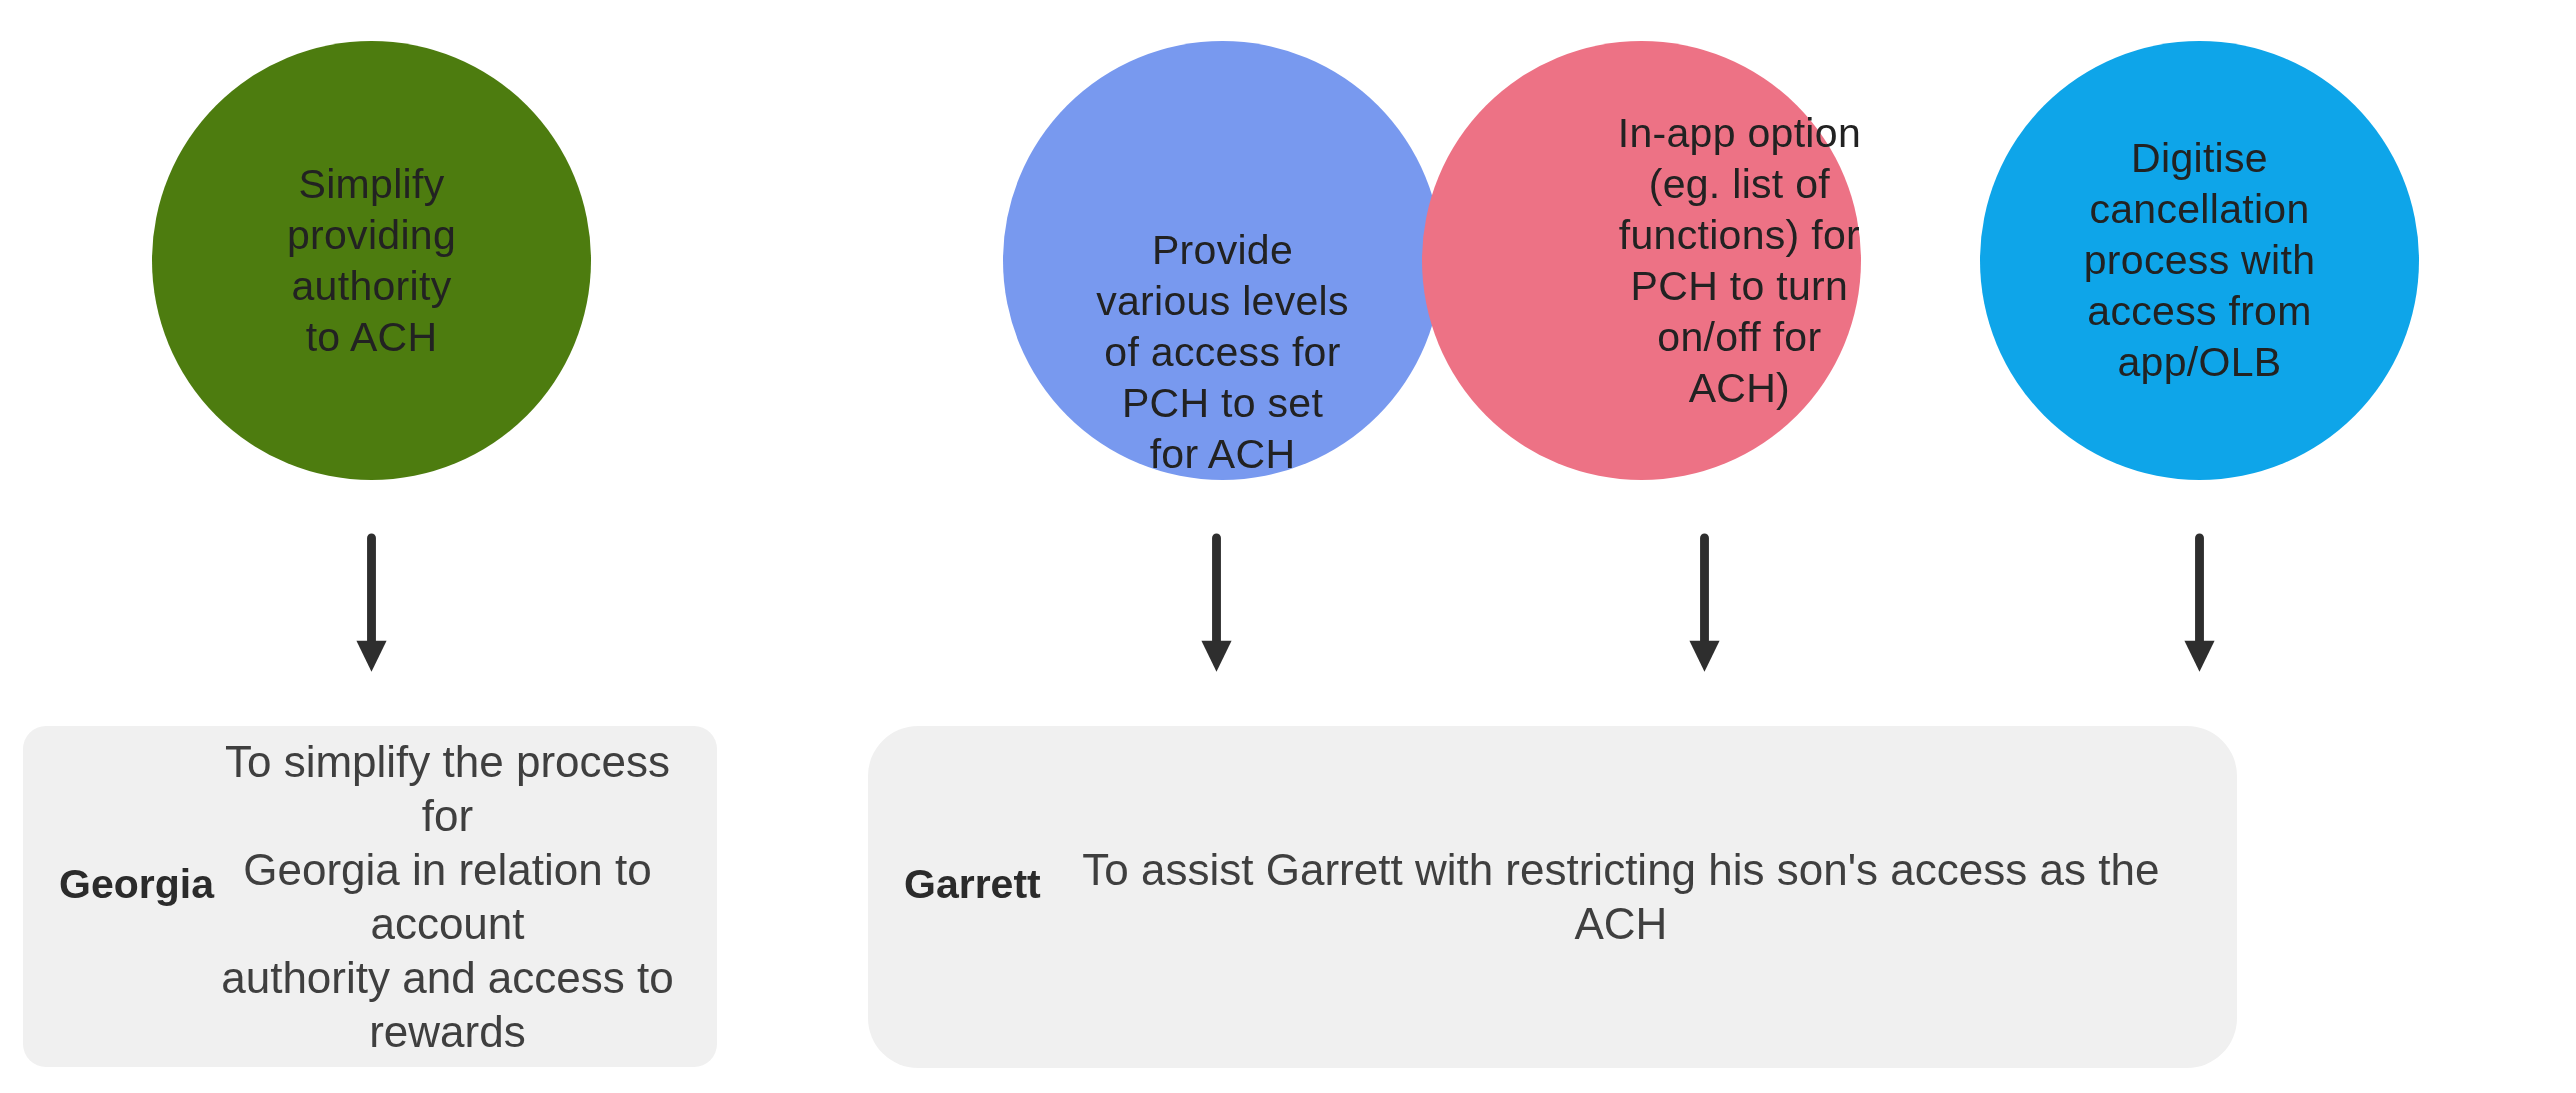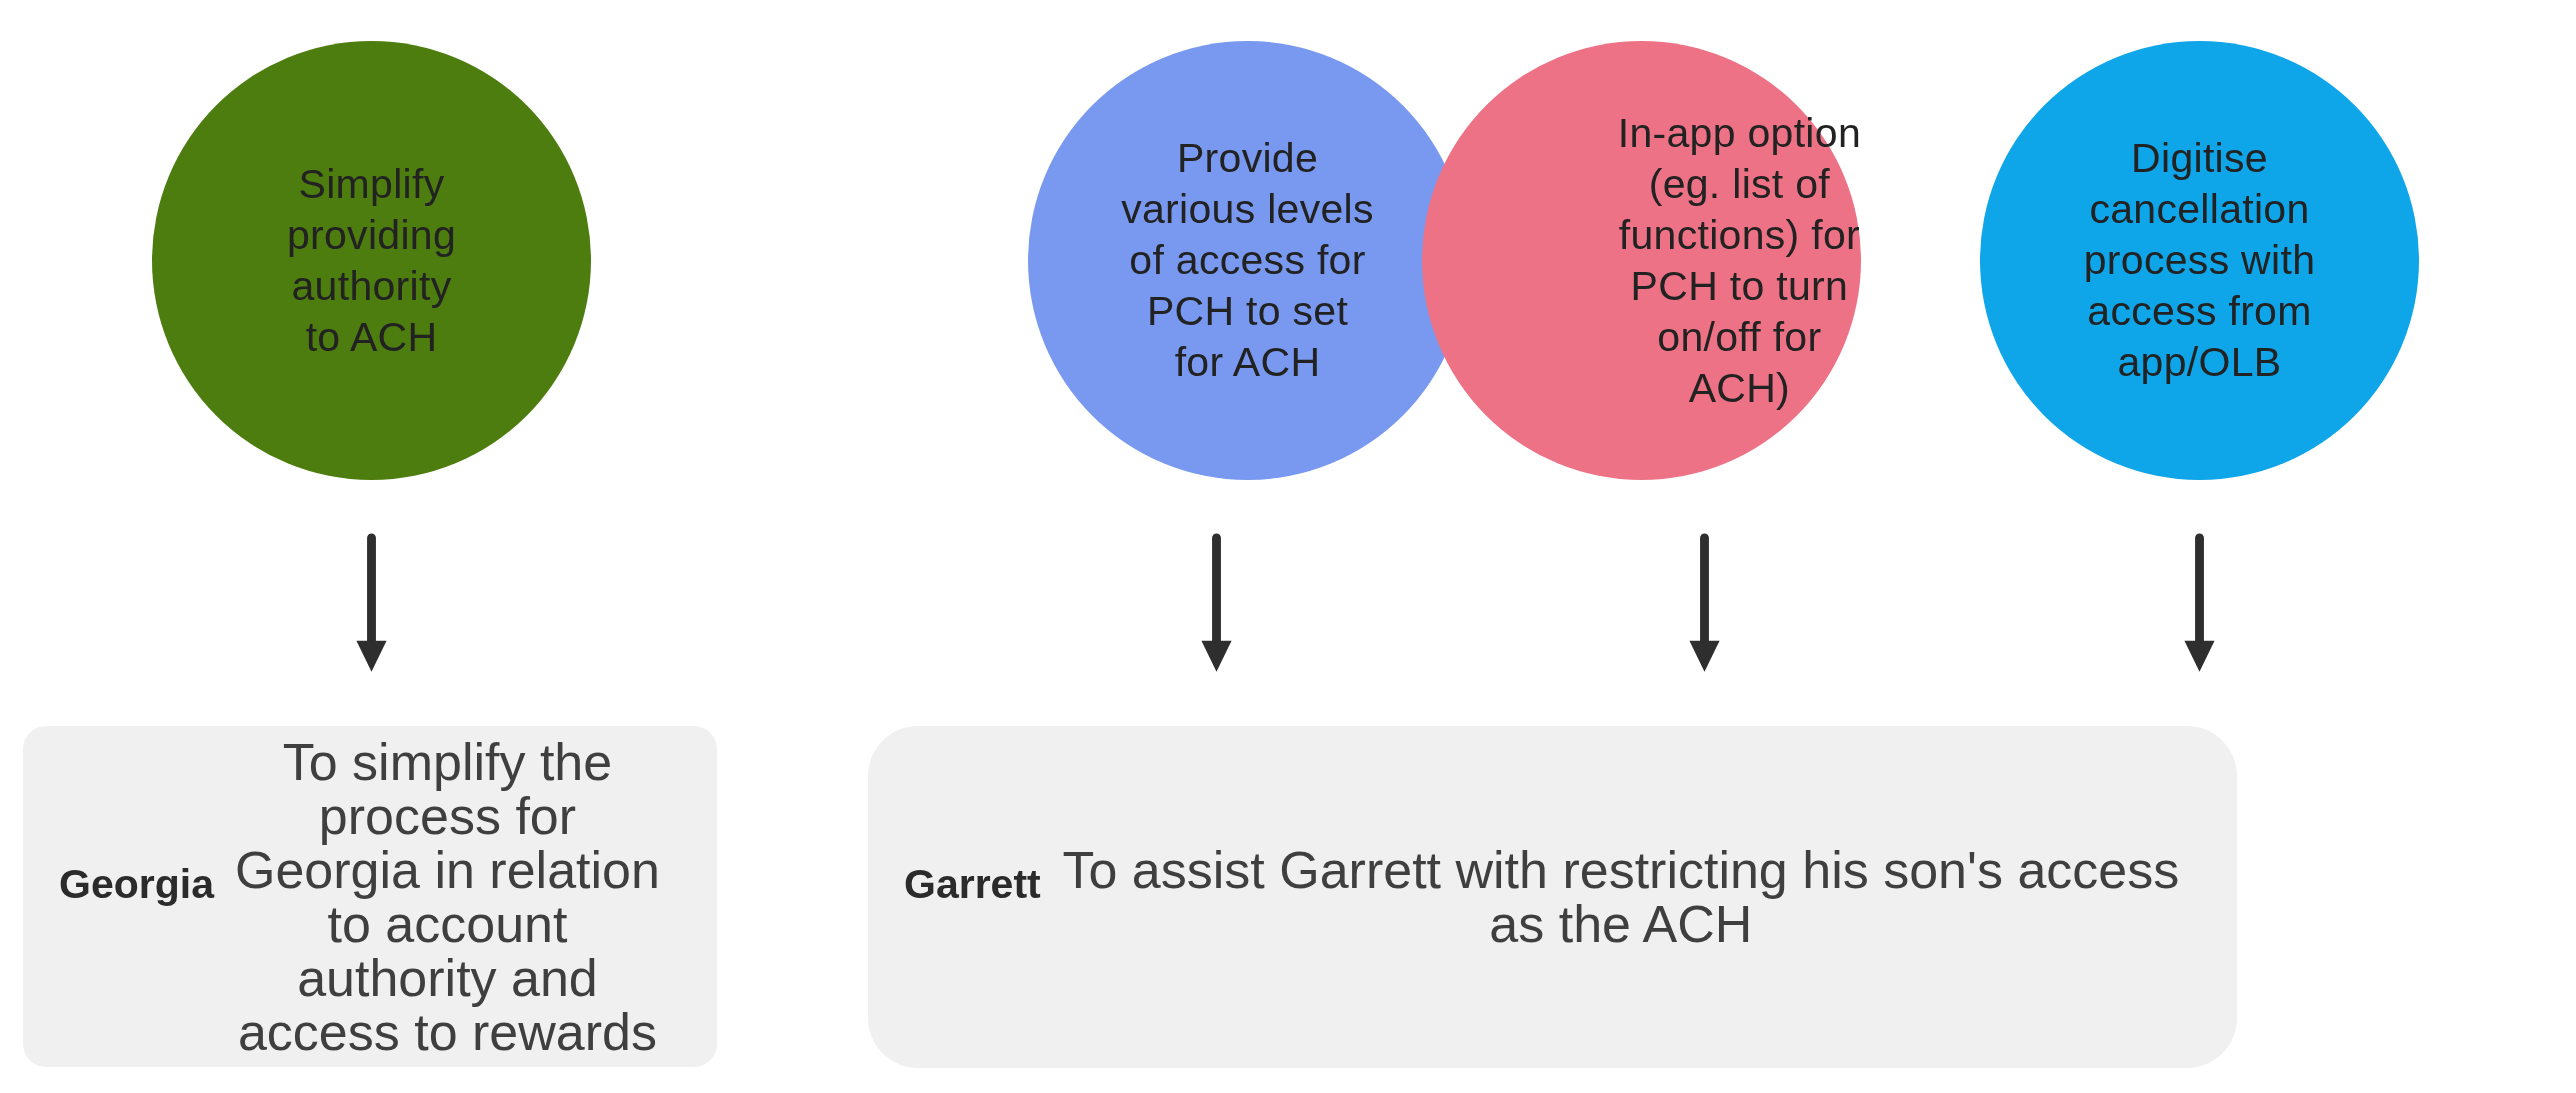--- a/index.html
+++ b/index.html
@@ -27,21 +27,21 @@
     text-align: center;
   }
   .circle-label {
     white-space: pre-line;
     font-size: 41px;
     line-height: 51px;
     color: #222222;
     letter-spacing: 0.3px;
   }
   .c1 { left: 152px; }
-  .c2 { left: 1028px; }
+  .c2 { left: 1003px; align-items: flex-end; }
   .c3 { left: 1422px; justify-content: flex-end; }
   .c4 { left: 1980px; }
 
   .arrow {
     position: absolute;
     top: 532px;
     width: 39px;
     height: 143px;
     color: #2e2e2e;
   }
@@ -75,21 +75,21 @@
     border-radius: 50px;
   }
   .card-name {
     font-size: 41px;
     font-weight: bold;
     color: #2b2b2b;
     line-height: 51px;
     margin-bottom: 25px;
   }
   .card-goal {
-    font-size: 52px;
+    font-size: 44px;
     color: #3f3f3f;
     line-height: 54px;
     white-space: pre-line;
   }
 </style>
 </head>
 <body>
 
 <div class="stage">
 

